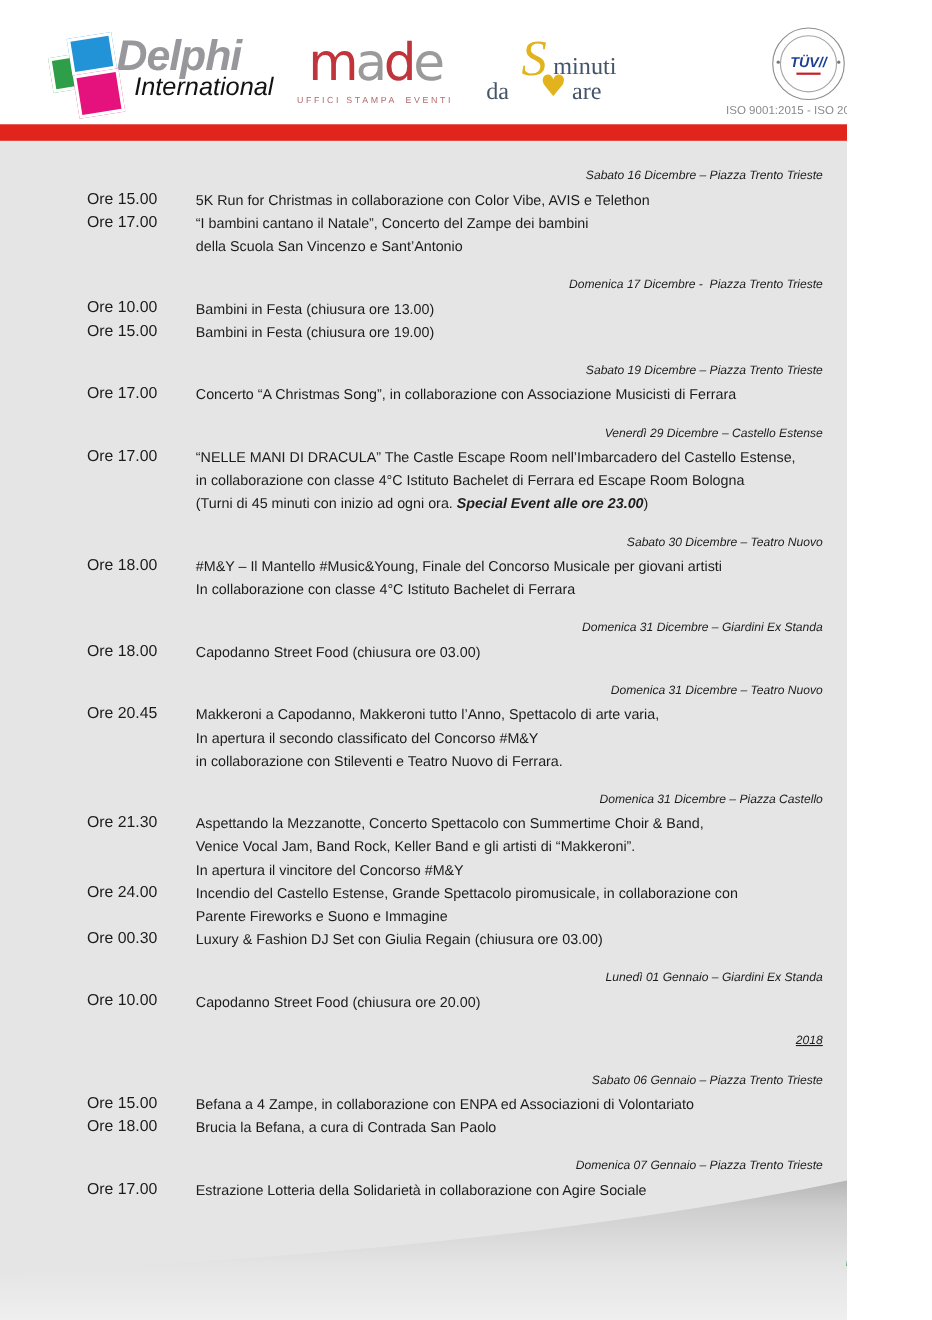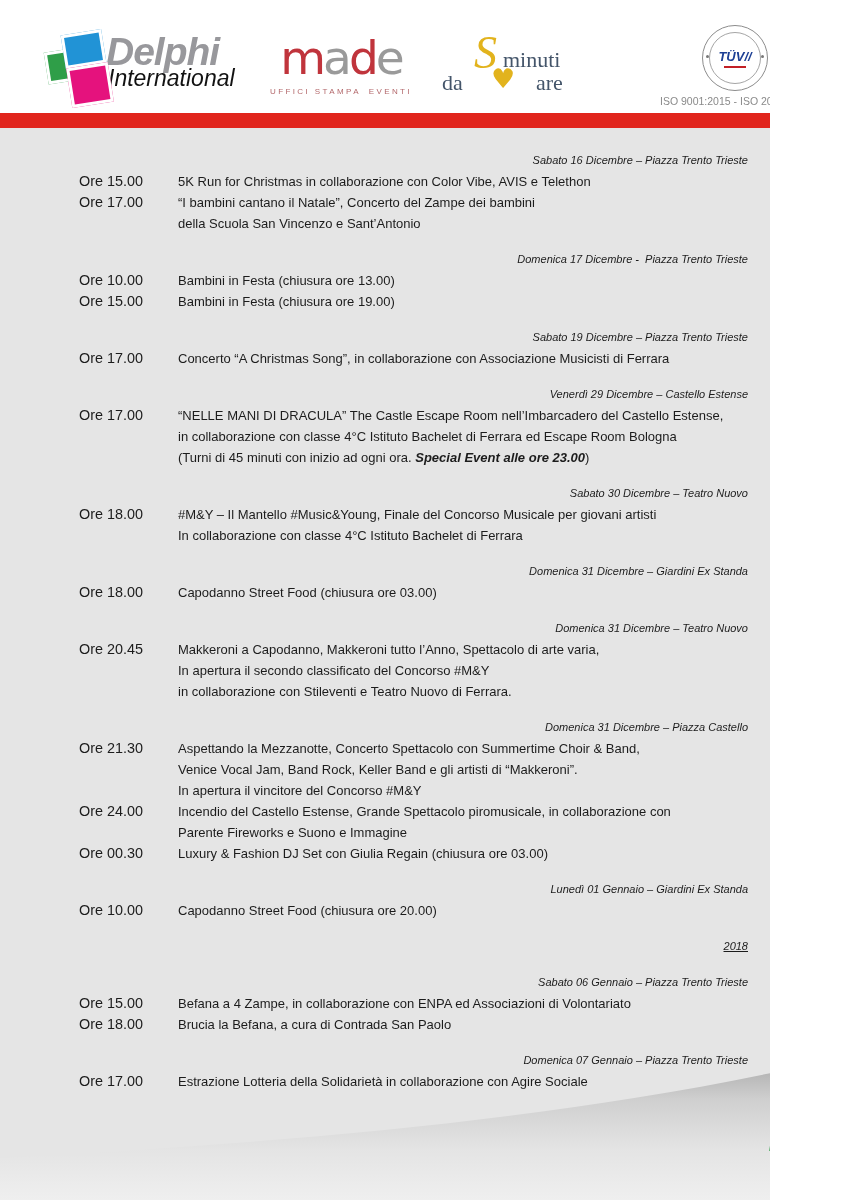--- a/index.html
+++ b/index.html
@@ -9,37 +9,37 @@
   
   .hdr{position:absolute;left:0;top:0;width:847px;height:113px;background:#fff;}
 
   .logo-delphi{position:absolute;left:44px;top:30px;width:220px;height:80px;}
   .dsq{position:absolute;border:3px solid #fff;}
   .dsq.green{left:2px;top:20px;width:28px;height:26px;background:#2f9e48;transform:rotate(-9deg);z-index:1;}
   .dsq.blue{left:19px;top:2px;width:35px;height:28px;background:#2193d6;transform:rotate(-9deg);z-index:2;}
   .dsq.magenta{left:25px;top:35px;width:36px;height:34px;background:#e5127d;transform:rotate(-9deg);z-index:3;}
   .delphi-text{position:absolute;left:62px;top:2px;font-style:italic;line-height:1;}
   .delphi-title{font-size:39px;font-weight:bold;color:#98989c;letter-spacing:-1px;}
-  .delphi-sub{font-size:23px;color:#121212;margin-top:-4px;margin-left:2px;}
+  .delphi-sub{font-size:23px;color:#121212;margin-top:-4px;margin-left:16px;}
 
   .logo-made{position:absolute;left:268px;top:32px;width:146px;}
   .made-word{display:flex;justify-content:center;font-size:47px;line-height:52px;letter-spacing:-3px;}
   .made-word span{font-family:"DejaVu Sans",sans-serif;}
   .m-red{color:#c0343c;}
   .m-gray{color:#9a9a9a;}
   .made-tag{display:flex;justify-content:space-between;font-size:8px;letter-spacing:2.4px;
             color:#b3686b;margin-top:3px;padding:0 2px;}
 
   .logo-sapori{position:absolute;left:440px;top:38px;width:140px;height:64px;
                font-family:"Liberation Serif",serif;}
   .sap-s{position:absolute;left:34px;top:-8px;font-size:46px;font-style:italic;color:#e2b31d;line-height:1;}
   .sap-apori{position:absolute;left:63px;top:11px;font-size:22px;color:#44556a;line-height:1;}
   .sap-da{position:absolute;left:2px;top:34px;font-size:22px;color:#44556a;line-height:1;}
   .sap-heart{position:absolute;left:51px;top:27px;font-size:27px;color:#e2b31d;line-height:1;font-family:"DejaVu Sans",sans-serif;}
-  .sap-are{position:absolute;left:80px;top:34px;font-size:22px;color:#44556a;line-height:1;margin-left:16px;}
+  .sap-are{position:absolute;left:80px;top:34px;font-size:22px;color:#44556a;line-height:1;}
 
   .logo-tuv{position:absolute;left:660px;top:25px;width:150px;}
   .tuv-seal{position:relative;margin:0 auto;width:64px;height:64px;border:1px solid #8c8c8c;border-radius:50%;}
   .tuv-inner{position:absolute;left:6px;top:6px;right:6px;bottom:6px;border:1px solid #a5a5a5;border-radius:50%;
              display:flex;flex-direction:column;align-items:center;justify-content:center;}
   .tuv-mark{font-size:13px;font-weight:bold;font-style:italic;color:#1c3f94;letter-spacing:0;text-align:right;}
   .tuv-redline{width:22px;height:2px;background:#c22026;margin-top:2px;}
   .tuv-dot{position:absolute;top:29px;width:3px;height:3px;border-radius:50%;background:#777;}
   .tuv-dot.l{left:3px;} .tuv-dot.r{right:3px;}
   .tuv-iso{margin-top:4px;text-align:center;font-size:10.5px;color:#8a8a8a;white-space:nowrap;}

